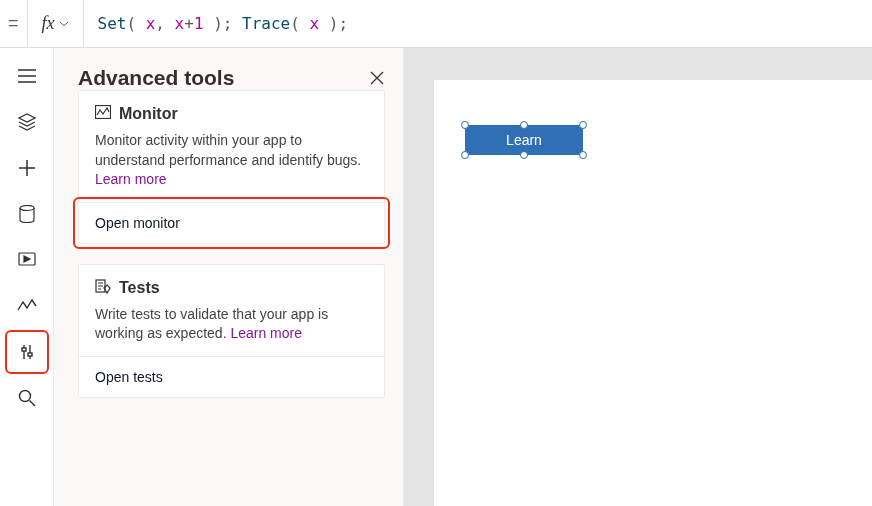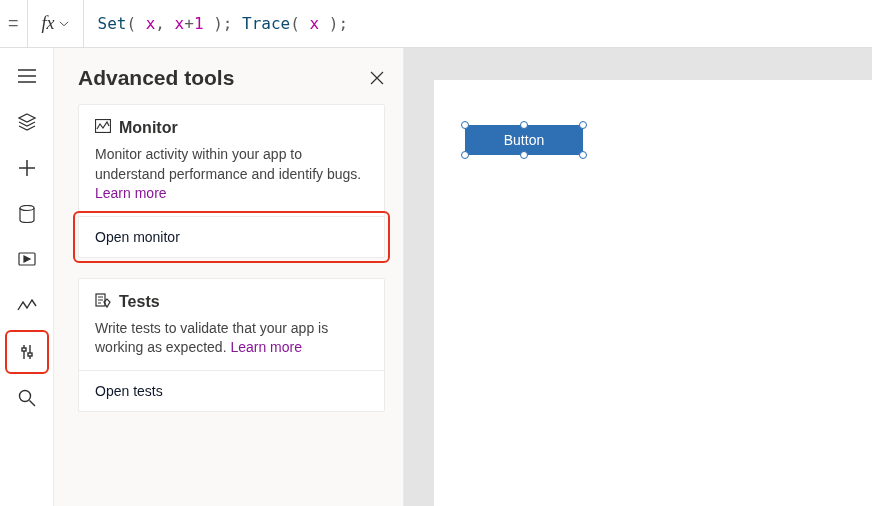--- a/index.html
+++ b/index.html
@@ -55,21 +55,21 @@
   .rail-highlight { position:relative; }
   .rail-highlight::after {
     content:""; position:absolute; left:-12px; top:-12px;
     width:40px; height:40px; border:2px solid #e8311a; border-radius:6px;
   }
   
   .panel {
     width: 350px; background:#faf9f8; border-right:1px solid #edebe9;
     padding: 18px 18px 18px 24px;
   }
-  .panel-head { display:flex; justify-content:space-between; align-items:center; margin-bottom:14px;gap:24px;}
+  .panel-head { display:flex; justify-content:space-between; align-items:center; gap:24px;}
   .panel-head h2 { font-size:21px; font-weight:600; }
   .card {
     background:#fff; border:1px solid #edebe9; border-radius:2px;
     margin-bottom:20px;
   }
   .card-body { padding: 14px 16px 12px 16px; }
   .card h3 { font-size:16px; font-weight:600; display:flex; gap:8px; margin-bottom:8px;}
   .card p { font-size:14px; color:#444; line-height:1.4; }
   .card a.learn { color:#881798; text-decoration:none; }
   .card-action {
@@ -208,21 +208,21 @@
           <span>Write tests to validate that your app is working as expected. </span><a class="learn" href="#">Learn more</a>
         </p>
       </div>
       <div class="card-action">Open tests</div>
     </div>
   </div>
 
   <div class="canvas-outer">
     <div class="canvas">
       <div class="btn-obj">
-        <span>Button</span>
+        <span>Learn</span>
         <span class="handle" style="left:-5px; top:-5px"></span>
         <span class="handle" style="left:54px; top:-5px"></span>
         <span class="handle" style="right:-5px; top:-5px"></span>
         <span class="handle" style="left:-5px; bottom:-5px"></span>
         <span class="handle" style="left:54px; bottom:-5px"></span>
         <span class="handle" style="right:-5px; bottom:-5px"></span>
       </div>
     </div>
   </div>
 </div>

